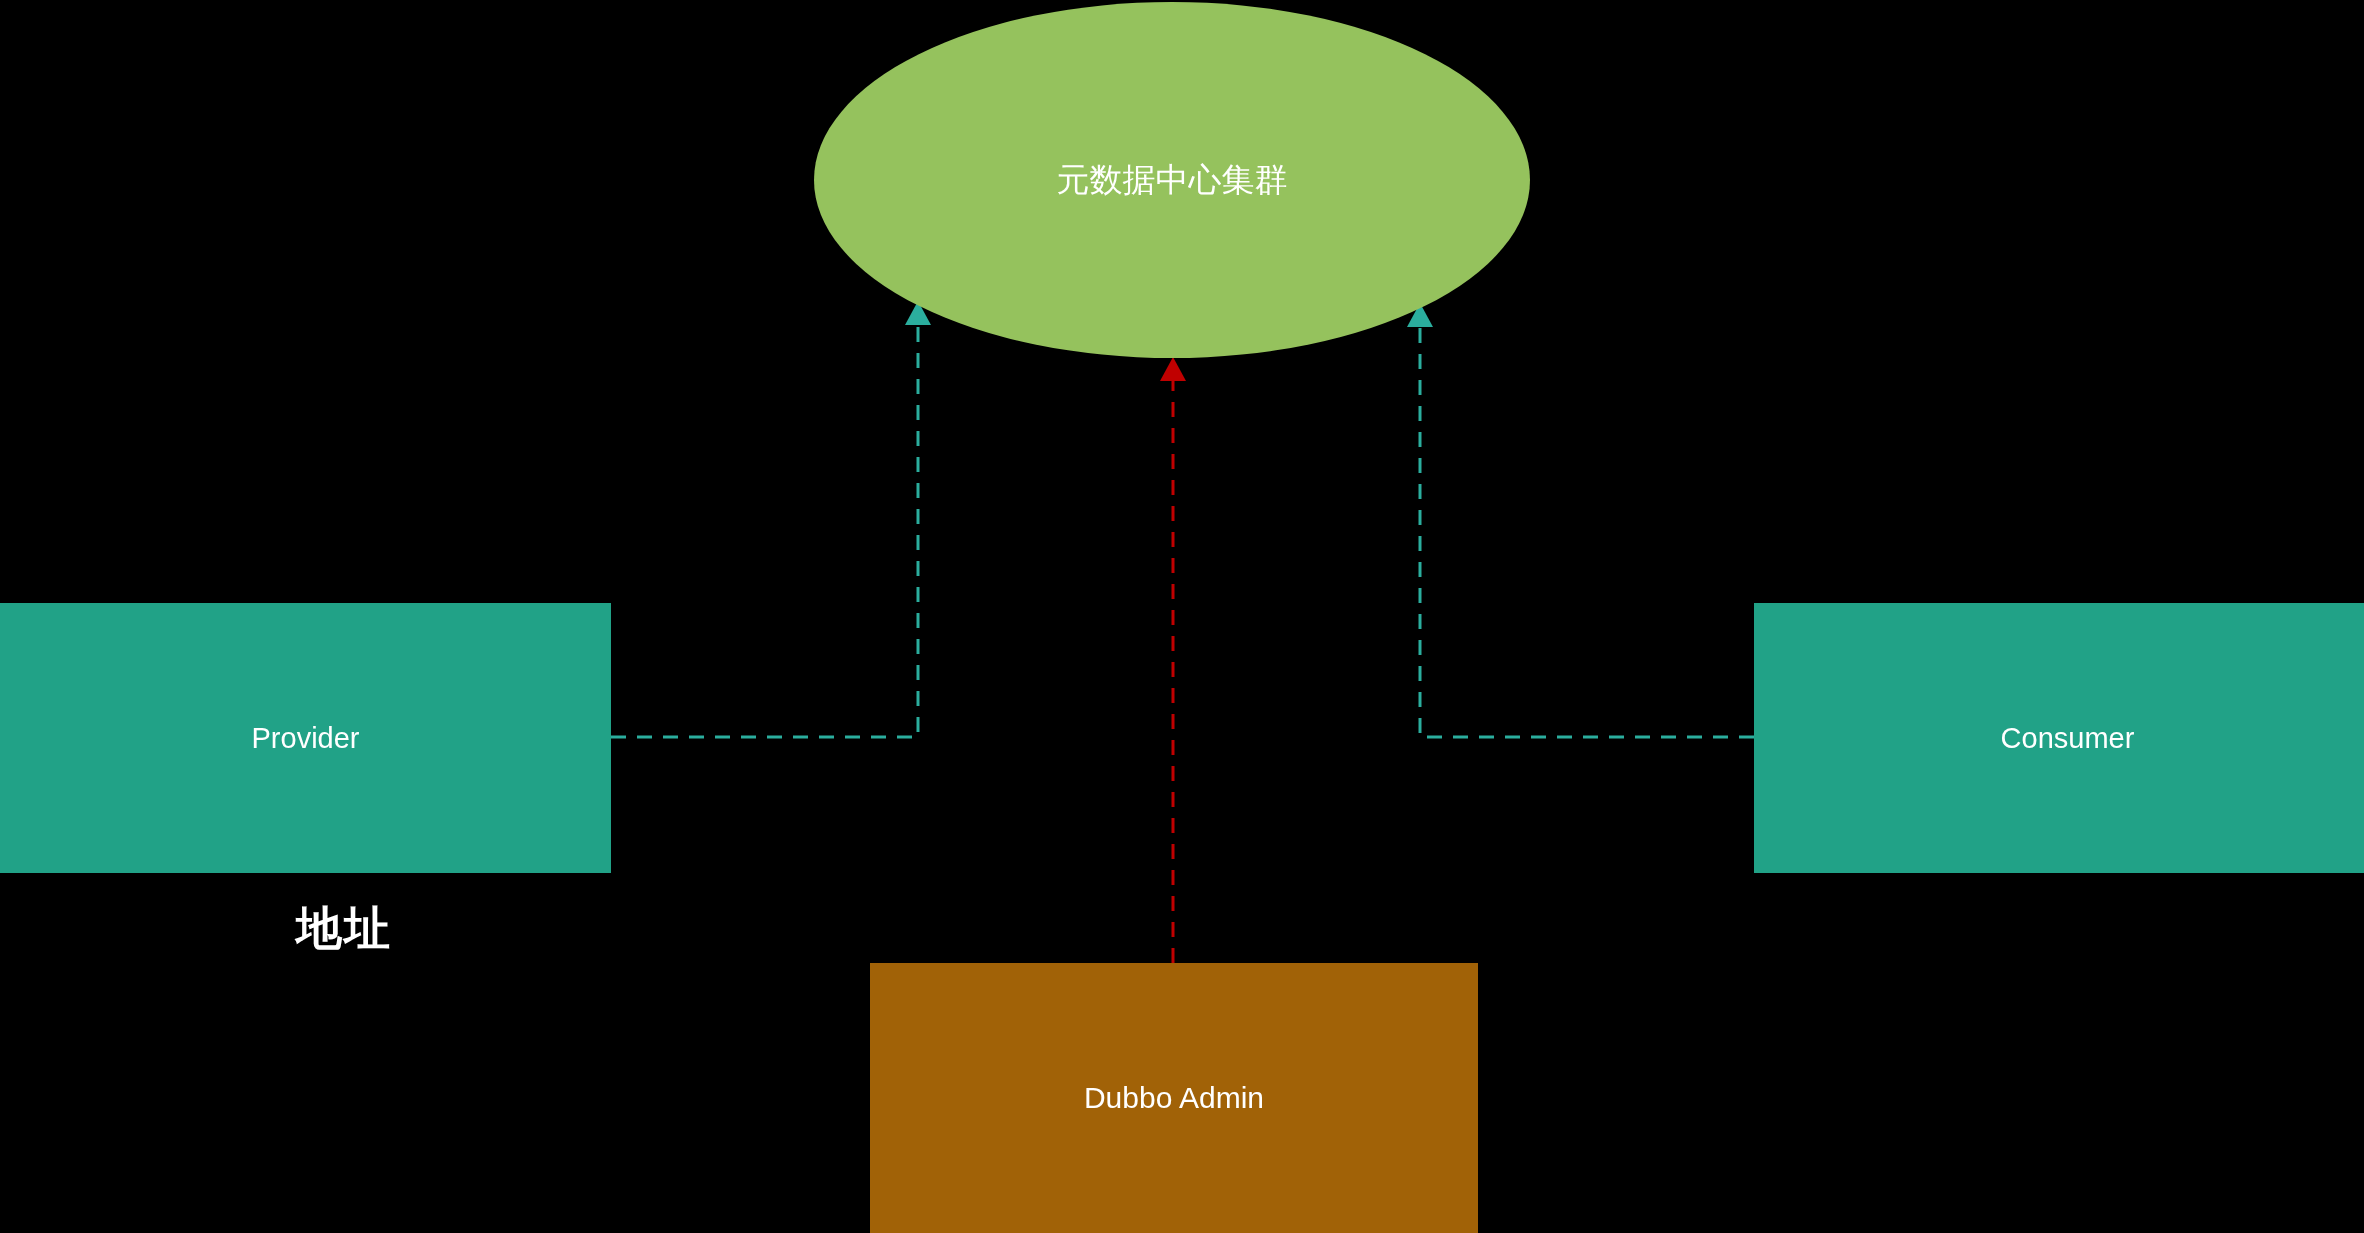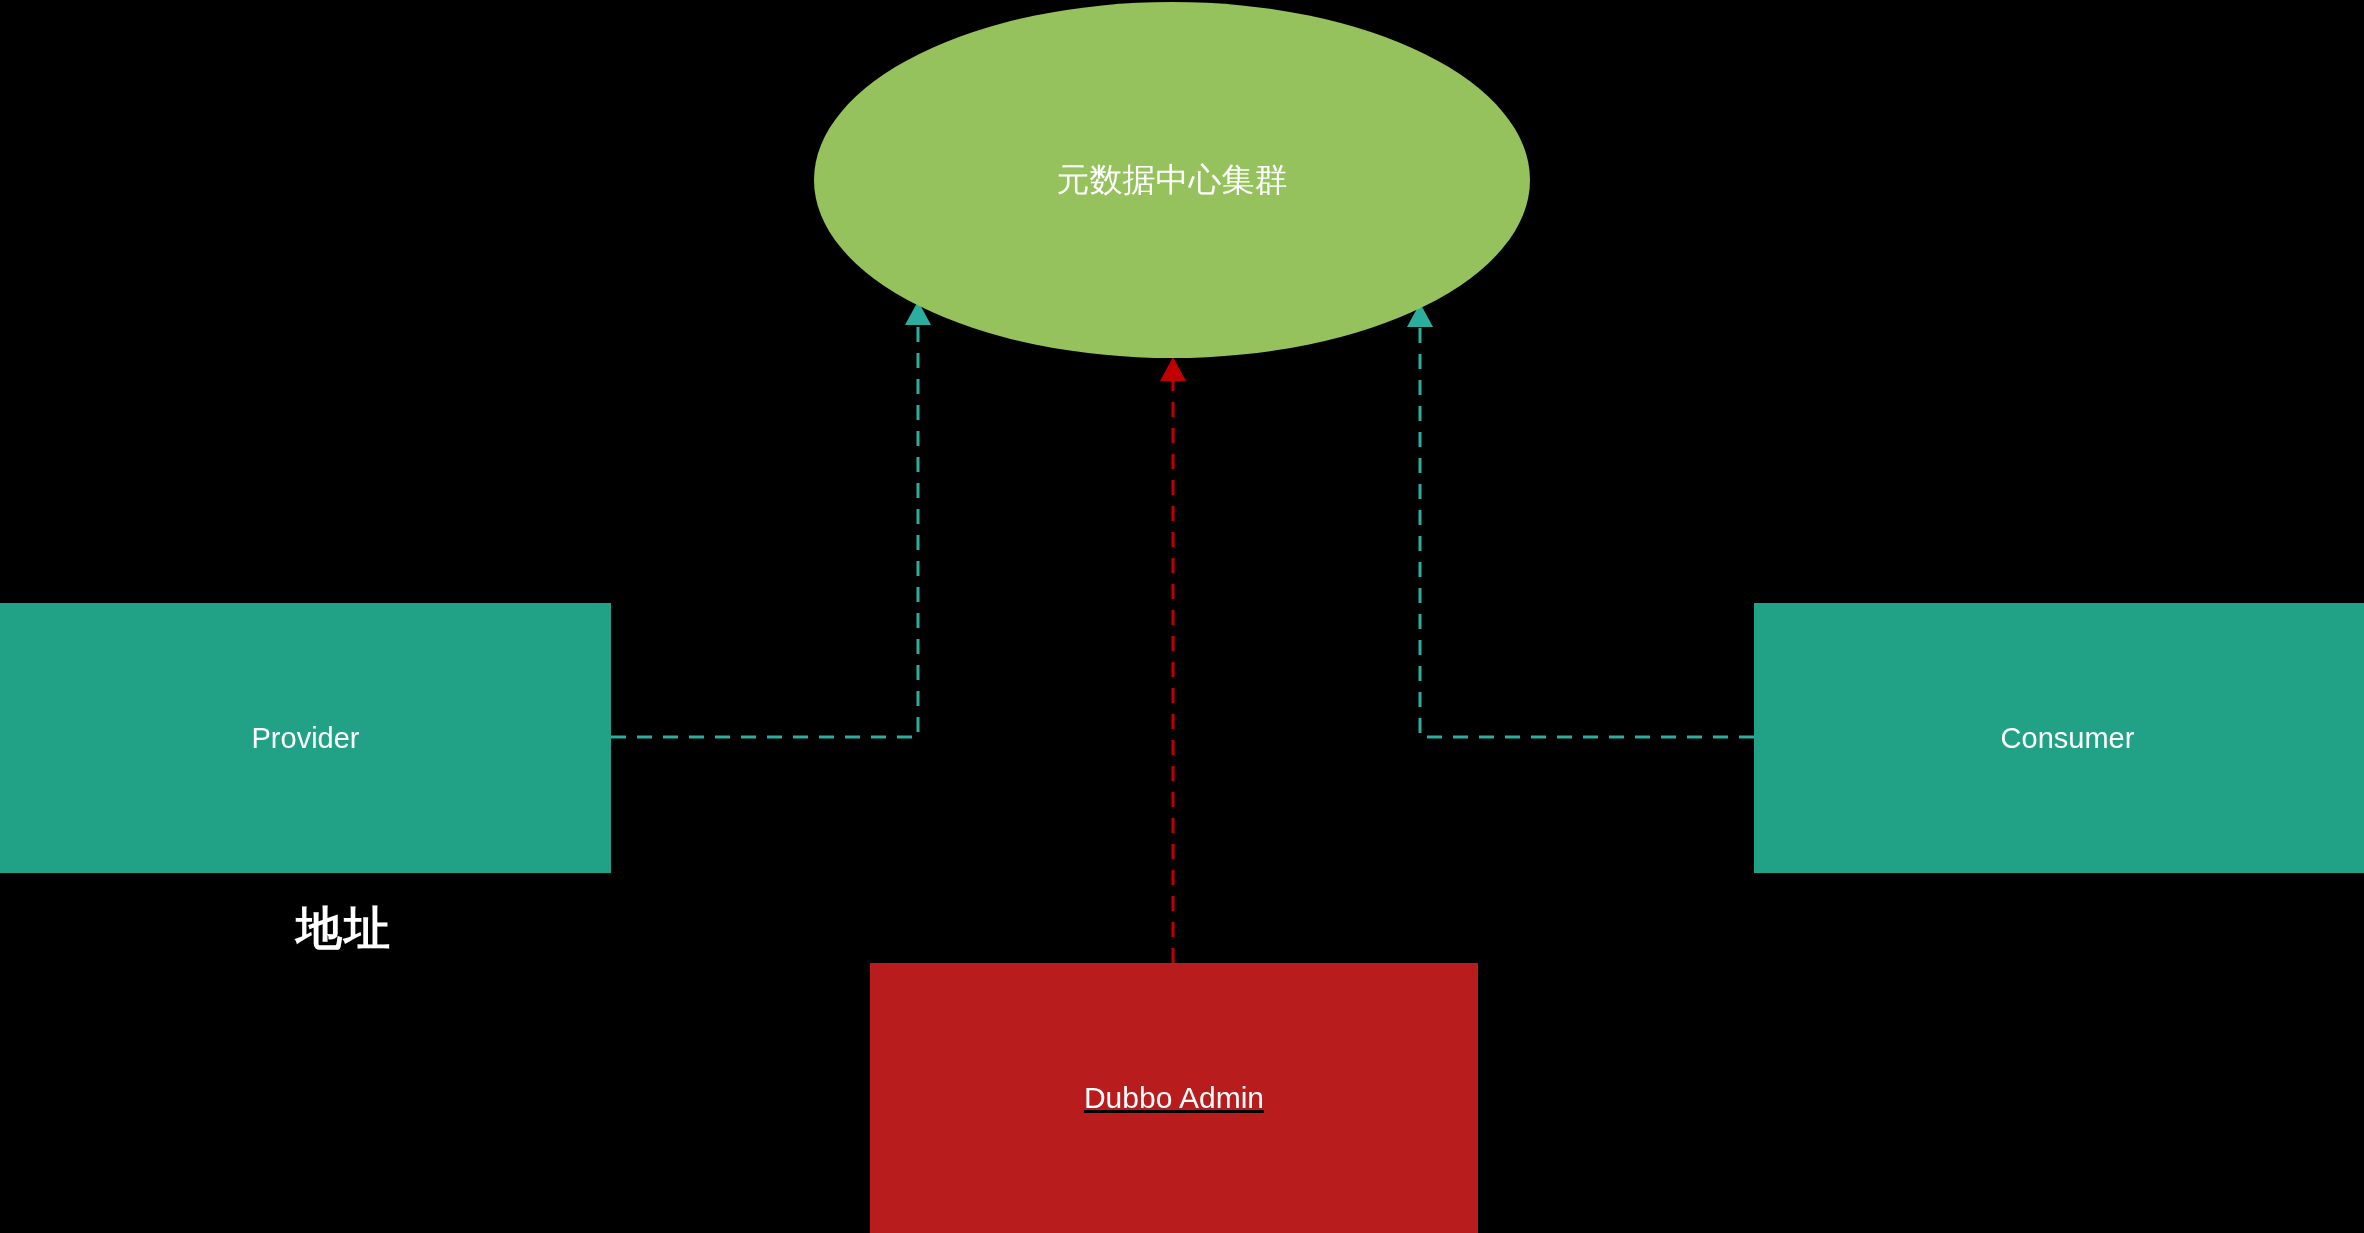--- a/index.html
+++ b/index.html
@@ -81,19 +81,19 @@
   </div>
 
   <div class="node ellipse-node" style="background: rgb(149, 194, 93);">
     <span style="color: rgb(255, 255, 255);">元数据中心集群</span>
   </div>
 
   <div class="node consumer-node" style="background: rgb(33, 162, 135); padding-left: 17px;">
     <span style="color: rgb(255, 255, 255);">Consumer</span>
   </div>
 
-  <div class="node dubbo-node" style="background: #b91c1c; text-decoration: underline;">
+  <div class="node dubbo-node" style="background: #a16207;">
     <span style="color: rgb(255, 255, 255);">Dubbo Admin</span>
   </div>
 
   <div class="address-label" style="color: rgb(255, 255, 255); text-align: center;">地址</div>
 
 </div>
 
 </body></html>

